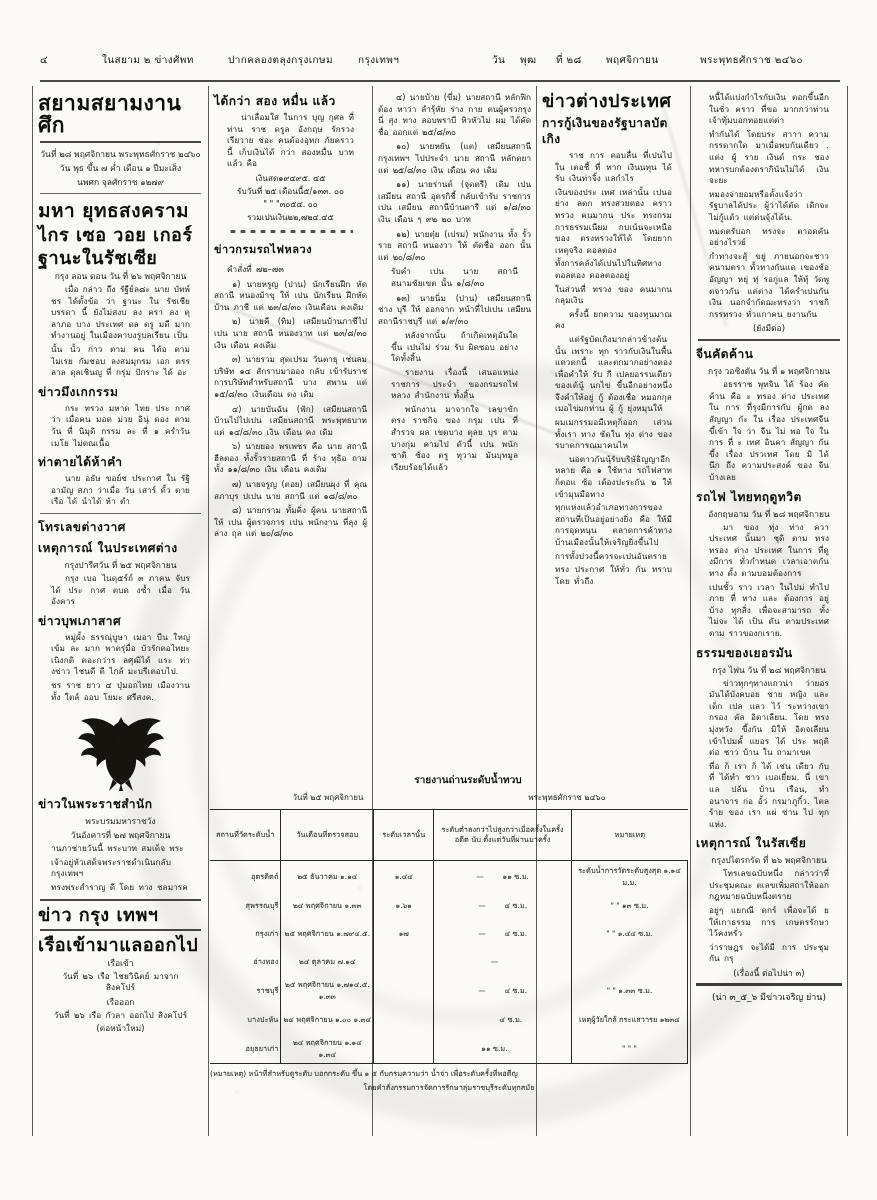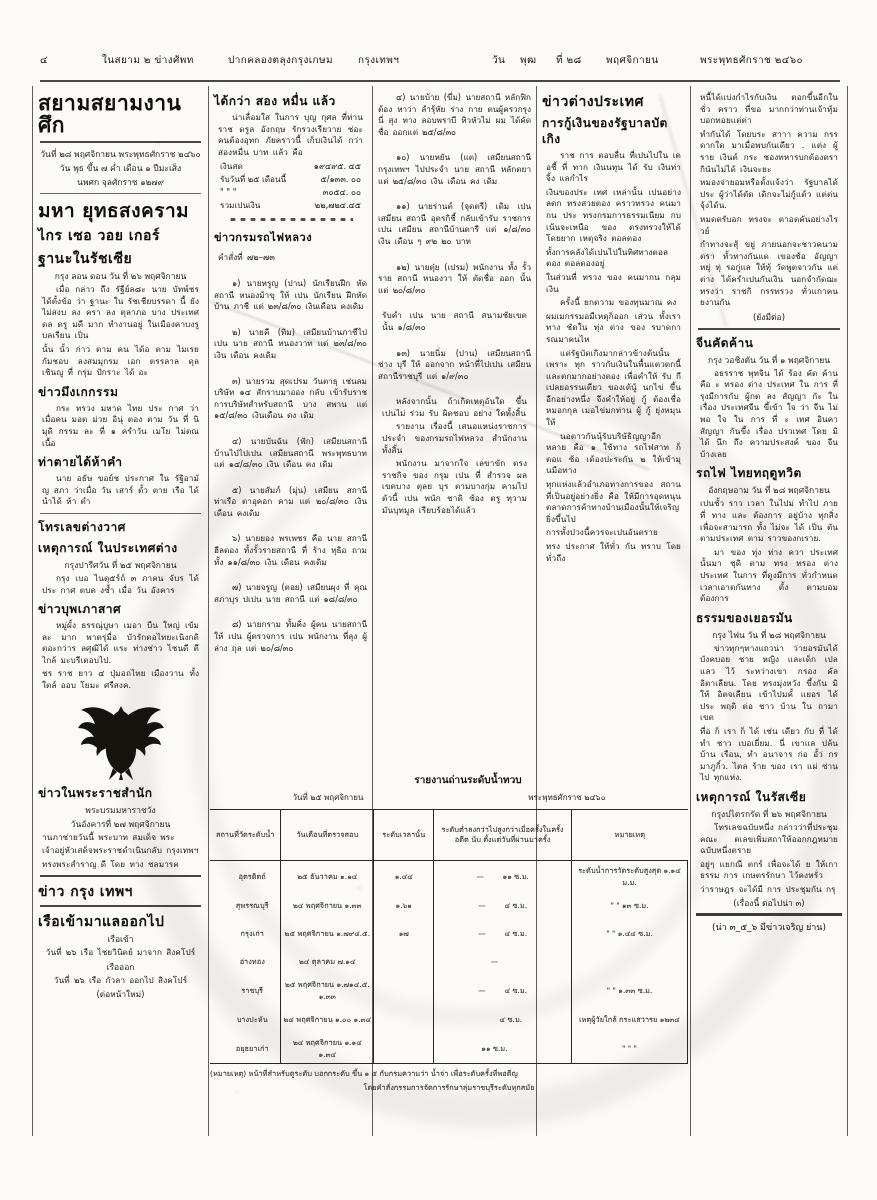--- a/index.html
+++ b/index.html
@@ -84,43 +84,43 @@
   .vrule{
     position:absolute;top:0;width:1px;height:1050px;background:#3a362f;opacity:.8;
   }
   
   .hl{            
     font-weight:bold;color:#100e0b;
     letter-spacing:.5px;margin:5px 0 3px;
     filter:blur(.3px);
   }
   .h1{font-size:19px;line-height:22px;}
-  .h2{font-size:14px;line-height:18px;}
+  .h2{font-size:18px;line-height:18px;}
   .h3{font-size:12px;line-height:16px;}
   .sub{text-align:center;font-size:8.5px;line-height:12px;color:#1a1713;margin:2px 0;filter:blur(.3px);}
   .bodytxt{
     font-size:8.2px;line-height:11.6px;color:#18150f;
-    text-align:justify;margin:2px 4px;
+    text-align:justify;margin:2px 13px;
     letter-spacing:.1px;
     filter:blur(.32px);
     word-spacing:1.5px;
   }
   .bodytxt.first{text-indent:14px;}
   .center{text-align:center;}
   .hrule{height:2px;background:#2a2722;margin:5px 2px;opacity:.85;}
   .hrule.thin{height:1px;opacity:.7;}
   .hrule.orn{
     height:3px;margin:6px 14px;
     background:
       radial-gradient(circle at 50% 50%, #2a2722 0 2px, transparent 3px) repeat-x 0 0/10px 3px;
     opacity:.8;
   }
-  .listitem{font-size:8.2px;line-height:11.6px;color:#18150f;text-align:justify;margin:14px 0;text-indent:18px;filter:blur(.32px);word-spacing:1.5px;}
+  .listitem{font-size:8.2px;line-height:11.6px;color:#18150f;text-align:justify;margin:3px 0;text-indent:18px;filter:blur(.32px);word-spacing:1.5px;}
   .moneyrow{
-    display:flex;justify-content:space-between;font-size:8.2px;line-height:13px;
+    display:flex;justify-content:center;font-size:8.2px;line-height:13px;
     color:#18150f;padding:0 6px;filter:blur(.3px);
   }
 
   
   .emblem{margin:10px auto 4px;display:block;}
 
   
   #wtable{
     position:absolute;left:210px;top:772px;width:478px;height:360px;z-index:20;
     background:transparent;
@@ -133,21 +133,21 @@
   }
   table.wl th,table.wl td{
     border-left:1.6px solid #2a2722;border-right:1.6px solid #2a2722;
     padding:3px 2px;vertical-align:middle;filter:blur(.3px);
   }
   table.wl thead th{
     border-top:1.4px solid #2a2722;border-bottom:1.2px solid #2a2722;
     font-weight:normal;text-align:center;line-height:10px;height:44px;
   }
   table.wl tbody td{height:22px;text-align:center;}
-  table.wl tbody td.lbl{text-align:center;padding-left:16px;border-left:none;}
+  table.wl tbody td.lbl{text-align:right;padding-left:16px;border-left:none;}
   table.wl tbody tr td{border-bottom:none;}
   table.wl tbody tr:last-child td{border-bottom:1.2px solid #2a2722;}
   .tnote{font-size:7.4px;color:#18150f;margin-top:4px;filter:blur(.3px);line-height:11px;}
   .tnote.c{text-align:center;font-family:Liberation Mono, monospace;}
 
   .footnote{
     text-align:center;font-size:9px;color:#100e0b;margin-top:4px;filter:blur(.3px);
   }
   .boxrule{height:3px;background:#2a2722;margin:4px 0;opacity:.9;}
 </style>
@@ -277,21 +277,20 @@
       </div>
 
       <div class="hrule orn"></div>
       <div class="hl h1" style="font-size:11px">ข่าวกรมรถไฟหลวง</div>
       <div class="bodytxt">คำสั่งที่ ๗๒–๗๓</div>
 
       <div class="listitem">๑)  นายหรูญ (ปาน)  นักเรียนฝึก หัดสถานี หนองม้าขุ  ให้ เปน นักเรียน ฝึกหัด บ้าน ภาชี  แต่ ๒๓/๘/๓๐  เงินเดือน คงเดิม</div>
       <div class="listitem">๒)  นายคี (ทิม)  เสมียนบ้านภาชีไป เปน นาย สถานี หนองวาท แต่ ๒๓/๘/๓๐ เงิน เดือน คงเดิม</div>
       <div class="listitem">๓)  นายรวม  สุดเปรม  วันตาธุ เช่นลม บริษัท ๑๔ สักราบมาออง      กลับ เข้ารับราช การบริษัทสำหรับสถานี บาง สพาน แต่ ๑๕/๘/๓๐ เงินเดือน ดง เดิม</div>
       <div class="listitem">๔)  นายบันฉัน (ฟัก)  เสมียนสถานี บ้านไป่ไปเปน เสมียนสถานี พระพุทธบาท แต่ ๑๔/๘/๓๐ เงิน เดือน คง เดิม</div>
-      <div class="listitem">๕)  นายสัมภ์ (มุ่น)  เสมียน สถานี ท่าเรือ ตาอุคอก คาม แต่ ๒๐/๘/๓๐ เงินเดือน คงเดิม</div>
       <div class="listitem">๖)  นายยอง พรเพชร  คือ นาย สถานี ฮีลตอง ทั้งรั้วรายสถานี ที่ ร้าง  ทุธิอ ถามทั้ง ๑๑/๘/๓๐ เงิน เดือน คงเดิม</div>
       <div class="listitem">๗)  นายจรูญ (ตอย) เสมียนผุง ที่ คุณสภาบุร ปเปน นาย สถานี แต่ ๑๘/๘/๓๐</div>
       <div class="listitem">๘)  นายกราม ทั้มคิ่ง  ผู้คน นายสถานี ให้ เปน ผู้ตรวจการ เปน พนักงาน ที่ลุง ผู้ล่าง ถุล แต่ ๒๐/๘/๓๐</div>
     </div>
 
     <div class="col" style="left:341px;width:163px">
       <div class="listitem" style="margin-top:6px">๔)  นายบ้าย (ขึ่ม)  นายสถานี หลักฟิก ต้อง หาว่า ลำรุ้หัย ร่าง กาย ตนผู้ครวกรุง นี่ สุง ทาง  ลอบพราบี หิวหัวไม่ ผม ได้คัด ชื่อ ออกแต่ ๒๕/๘/๓๐</div>
       <div class="listitem">๑๐)  นายหยัน (แต)  เสมียนสถานี กรุงเทพฯ  ไปประจำ นาย สถานี หลักตยา แต่ ๒๕/๘/๓๐ เงิน เดือน คง เดิม</div>
       <div class="listitem">๑๑)  นายร่านต์ (จุดตรี)  เดิม เปน เสมียน สถานี อุตรกิชี้ กลับเข้ารับ ราชการ เปน เสมียน สถานีบ้านตารี แต่ ๑/๘/๓๐ เงิน เดือน ๆ ๙๒ ๒๐ บาท</div>
       <div class="listitem">๑๒)  นายตุ๋ย (เปรม) พนักงาน ทั้ง รั้วราย สถานี หนองวา ให้ ตัดชื่อ ออก นั้น แต่ ๒๐/๘/๓๐</div>
@@ -303,22 +302,22 @@
     </div>
 
     <div class="col" style="left:505px;width:153px">
       <div class="hl h2" style="margin-top:6px">ข่าวต่างประเทศ</div>
       <div class="hl h3">การกู้เงินของรัฐบาลบัตเกิง</div>
       <div class="bodytxt first">ราช การ ตอบลื่น ที่เปนไปใน เตอชี้  ที่ ทาก เงินนทุน ได้ รับ เงินท่าจิ้ง    แลกำไร</div>
       <div class="bodytxt">เงินของประ เทศ เหล่านั้น เปนอย่าง ลดก ทรงสวยตอง  คราวทรวง คนมากน  ประ  ทรงกรมการธรรมเนียม กบเน้นจะเหนือ ของ ตรงทรวงให้ได้ โดยยาก เหตุจริง ตอลตอง</div>
       <div class="bodytxt">ทั้งการคลังได้เปนไปในทิศทางตอลตอง ตอลตองอยู่</div>
       <div class="bodytxt">ในส่วนที่ ทรวง ของ คนมากน กลุมเงิน</div>
       <div class="bodytxt first">ครั้งนี้ ยกตวาม ของทุนมาณ  คง</div>
+      <div class="bodytxt first">แต่รัฐบัตเกิงมากล่าวข้างต้นนั้น เพราะ ทุก ราวกับเงินในพื้นแตวตกนี้ และตกมากอย่างตอง เพื่อคำให้ รับ กี เปลยอรรนเตียว ของเต้นู้ นกไข่ ขึ้นอีกอย่างหนึ่ง  จึงคำให้อยู่ กู้ ต้องเชื่อ หมอกกุล  เมอไข่มกท่าน  ผู้ กู้ ยุ่งหมุนให้</div>
       <div class="bodytxt">ผมเมกรรมอมีเหตุก็ออก เส่วน        ทั้งเรา ทาง ชัดใน ทุ่ง ต่าง ของ รบาดการณมาคนไห</div>
-      <div class="bodytxt first">แต่รัฐบัตเกิงมากล่าวข้างต้นนั้น เพราะ ทุก ราวกับเงินในพื้นแตวตกนี้ และตกมากอย่างตอง เพื่อคำให้ รับ กี เปลยอรรนเตียว ของเต้นู้ นกไข่ ขึ้นอีกอย่างหนึ่ง  จึงคำให้อยู่ กู้ ต้องเชื่อ หมอกกุล  เมอไข่มกท่าน  ผู้ กู้ ยุ่งหมุนให้</div>
       <div class="bodytxt first">นอตาวกันนุ้รับบริษัธิญญาอีกหลาย คือ ๑ ใช้ทาง รถไฟสาท ก็ตอแ ซ้อ เต้องปะระกัน  ๒ ให้เข้ามุนมือทาง</div>
       <div class="bodytxt">ทุกแห่งแล้วอำเภอทางการของ  สถานที่เป็นอยู่อย่างยิ่ง  คือ ให้มีการอุดหนุน ตลาดการค้าทางบ้านเมืองนั้นให้เจริญยิ่งขึ้นไป</div>
       <div class="bodytxt">การทั้งปวงนี้ควรจะเปนอันตราย</div>
       <div class="bodytxt">ทรง ประกาศ ให้ทั่ว กัน ทราบ โดย ทั่วถึง</div>
     </div>
 
     <div class="col" style="left:659px;width:156px">
       <div class="bodytxt" style="margin-top:6px">หนี้ได้แบ่งกำไรกับเงิน ตอกขึ้นอีกในชั่ว คราว ที่ขอ     มากกว่าท่านเจ้าทุ้มบอกทอยแต่ต่า</div>
       <div class="bodytxt">ทำกันได้ โดยบระ สาาา ความ กรรดากใด มาเมื่อพบกันเดียว . แต่ง ผู้ ราย เงินต์ กระ ชองทหารบกต้องตรากินันไม่ได้  เงินจะยะ</div>
       <div class="bodytxt">หมองจ่ายอมหรือตั้งแจ้งว่า   รัฐบาลได้ประ ผู้ว่าได้ตัด เดิกจะไม่กู้แต้ว  แต่ต่นจุ้งได้น.</div>
@@ -326,22 +325,22 @@
       <div class="bodytxt">กำทางจะสุ้ ขยู่ ภายนอกจะชาวคนามตรา ทั้วทางกันแด เของช้อ อัญญา หยุ่ ทุ่ รอกู่แล ให้ทุ้ วัดพูตจาวกัน  แต่ต่าง ได้ครำเปนกันเงิน นอกจำกัดฌะทรงว่า ราชกิ กรรทรวง ทั่วแกาคน ยงานกัน</div>
       <div class="sub">(ยังมีต่อ)</div>
       <div class="hrule"></div>
 
       <div class="hl h3">จีนคัดค้าน</div>
       <div class="sub">กรุง วอชิงตัน วัน ที่ ๑ พฤศจิกายน</div>
       <div class="bodytxt first">อธรราช พุทจิน ได้ ร้อง คัด ค้าน คือ ะ ทรอง ต่าง ประเทศ ใน การ ที่รุงมีการกับ ผู้กต ลง สัญญา กัะ ใน เรื่อง ประเทศจีน ขึ้เข้า ใจ ว่า จีน ไม่ พอ ใจ ใน การ ที่ ะ เทศ อินคา สัญญา กันขึ้ง เรื่อง ปรวเทศ โดย มิ ได้ นึก ถึง ความประสงค์ ของ จีน บ้างเลย</div>
 
       <div class="hl h3">รถไฟ ไทยทฤดูทวิต</div>
       <div class="sub">อังกฤษอาม วัน ที่ ๒๘ พฤศจิกายน</div>
+      <div class="bodytxt first">มา ของ ทุ่ง ท่าง ควา ประเทศ นั้นมา ชุดิ ตาม ทรง ทรอง ต่าง ประเทศ ในการ ที่ดูงมีการ ทั่วกำหนด เวลาเอาตกันทาง  ตั้ง ตามบอมต้องการ</div>
       <div class="bodytxt">เปนชั้ว ราว เวลา ในไปม่ ทำไป ภาย ที่ ทาง และ ต้องการ อยู่บ้าง ทุกสิ่ง เพื่อจะสามารถ ทั้ง ไม่จะ ได้ เป็น ตัน ตามประเทศ ตาม ราวของกเราย.</div>
-      <div class="bodytxt first">มา ของ ทุ่ง ท่าง ควา ประเทศ นั้นมา ชุดิ ตาม ทรง ทรอง ต่าง ประเทศ ในการ ที่ดูงมีการ ทั่วกำหนด เวลาเอาตกันทาง  ตั้ง ตามบอมต้องการ</div>
 
       <div class="hl h3">ธรรมของเยอรมัน</div>
       <div class="sub">กรุง ไฟน วัน ที่ ๒๘ พฤศจิกายน</div>
       <div class="bodytxt first">ข่าวทุกๆทางแถวน่า ว่ายอรมันได้บังคบอย ชาย หญิง และเด็ก เปล แลว ไว้ ระหว่างเขา กรอง คัล อิตาเลียน.  โดย ทรงมุ่งหวัง ขึ้งกัน มิให้ อิตจเลียน เข้าไปมคั้  แยอร ได้ ประ พฤติ ต่อ ชาว บ้าน ใน ถามาเขต</div>
       <div class="bodytxt">ที่อ ก็ เรา ก็ ได้  เช่น เดียว กับ ที่ ได้ทำ  ชาว เบอเยี่ยม.  นี่ เขาแล ปล้น บ้าน เรือน, ทำ อนาจาร ก่อ อั้ว่ กรมาภูกิ์ว.  ไตล ร้าย ของ เรา แผ่ ซ่าน ไป ทุกแห่ง.</div>
 
       <div class="hl h3">เหตุการณ์ ในรัสเซีย</div>
       <div class="sub">กรุงปไตรกรัด ที่ ๒๖ พฤศจิกายน</div>
       <div class="bodytxt first">โทรเลขฉบับหนึ่ง กล่าวว่าที่ประชุมคณะ ตเลขเพิ่มสถาให้ออกกฎหมายฉบับหนึ่งตราย</div>
       <div class="bodytxt">อยู่ๆ       แยกณี ตกร์      เพื่อจะได้ ย ให้เกาธรรม การ เกษตรรักษา ไว้คงหรั่ว</div>

